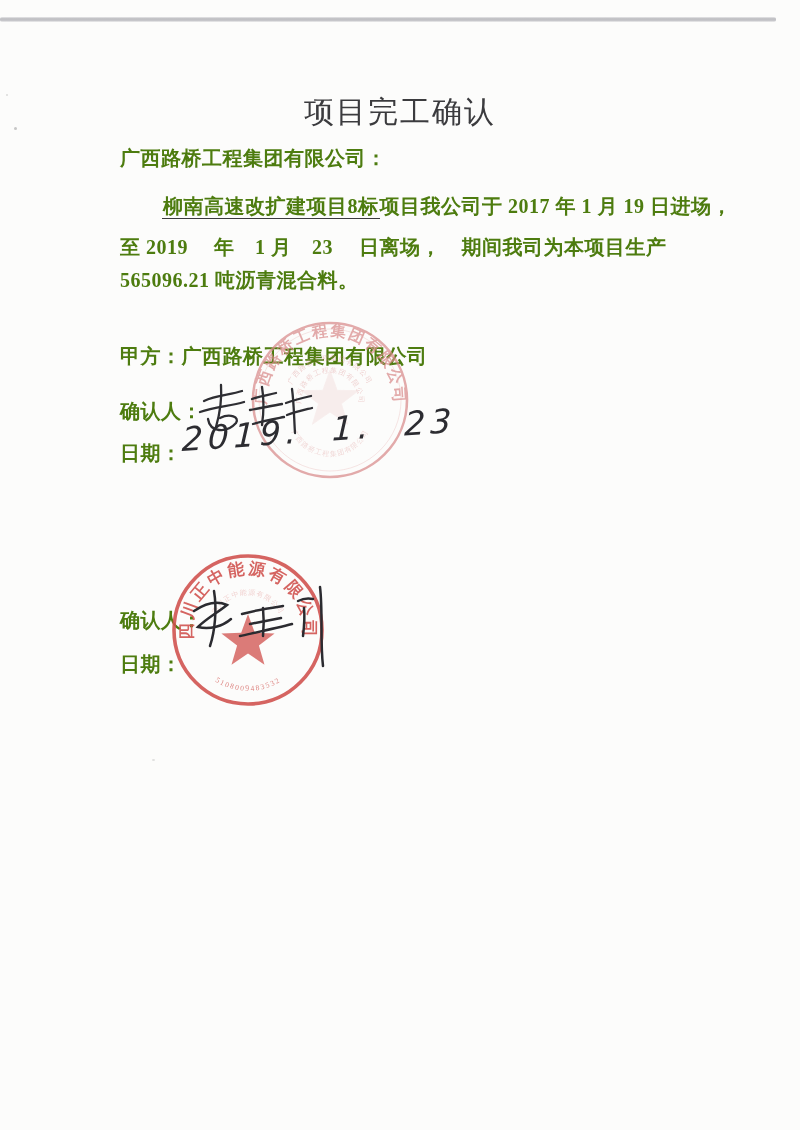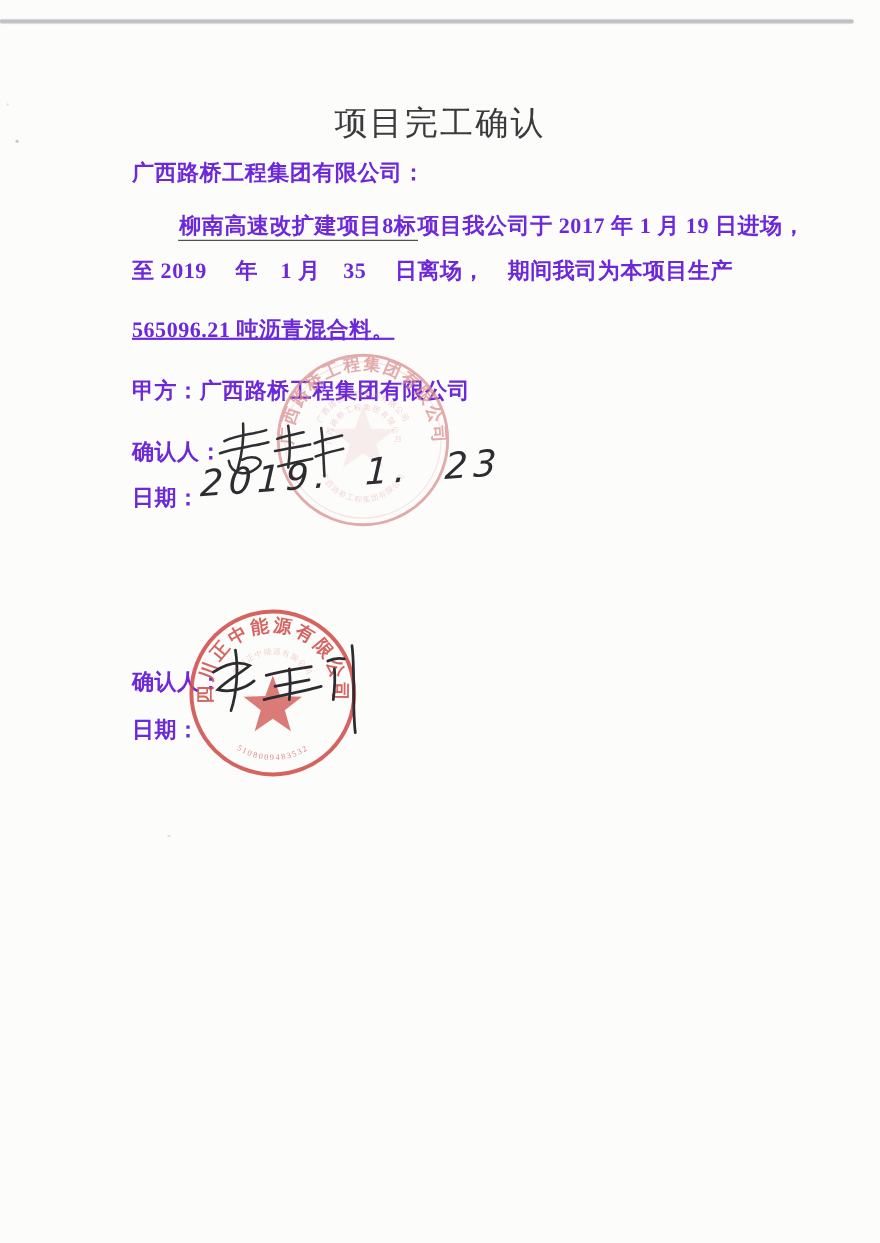--- a/index.html
+++ b/index.html
@@ -19,27 +19,27 @@
   .sp1{left:14px;top:127px;width:3px;height:3px;}
   .sp2{left:152px;top:759px;width:3px;height:2px;opacity:.3;}
   .sp3{left:6px;top:94px;width:2px;height:2px;opacity:.35;}
 
   .title{
     position:absolute;left:0;top:92px;width:800px;margin:0;
     text-align:center;font-size:30px;font-weight:500;color:#3b3b3e;
     letter-spacing:2px;white-space:pre;
   }
   .txt{
-    position:absolute;color:#6d28d9;font-size:20px;font-weight:600;
+    position:absolute;color:#4d7c0f;font-size:20px;font-weight:600;
     letter-spacing:.5px;white-space:pre;line-height:24px;
   }
   .addressee{left:120px;top:146px;}
   .pline1{left:162px;top:194px;}
   .pline2{left:120px;top:235px;}
-  .pline3{left:120px;top:288px;text-decoration:underline;}
+  .pline3{left:120px;top:268px;}
   .u{border-bottom:1.6px solid #3a3a3d;padding:0 1px 1px 1px;}
 
   .pa-line{left:120px;top:344px;}
   .pa-confirm{left:120px;top:399px;}
   .pa-date{left:120px;top:441px;}
   .pb-line{left:124px;top:564px;}
   .pb-confirm{left:120px;top:608px;}
   .pb-date{left:120px;top:652px;}
 
   .stamp{position:absolute;pointer-events:none;}
@@ -68,21 +68,21 @@
   <div class="scanline"></div>
   <div class="speck sp1"></div>
   <div class="speck sp2"></div>
   <div class="speck sp3"></div>
 
   <h1 class="title">项目完工确认</h1>
 
   <div class="txt addressee">广西路桥工程集团有限公司：</div>
 
   <div class="txt pline1"><span class="u">柳南高速改扩建项目8标</span><span>项目我公司于 2017 年 1 月 19 日进场，</span></div>
-  <div class="txt pline2">至 2019　 年　1 月　35　 日离场，　期间我司为本项目生产</div>
+  <div class="txt pline2">至 2019　 年　1 月　23　 日离场，　期间我司为本项目生产</div>
   <div class="txt pline3">565096.21 吨沥青混合料。</div>
 
   <div class="txt pa-line">甲方：广西路桥工程集团有限公司</div>
   <div class="txt pa-confirm">确认人：</div>
   <div class="txt pa-date">日期：</div>
 
   <svg class="stamp stamp-a" viewBox="0 0 170 170" color="#d98b8b">
     <defs>
       <path id="ringA" d="M 24.9,106.9 A 64 64 0 1 1 145.1,106.9"></path>
       <path id="texA1" d="M 45,100 A 42 42 0 1 1 125,100"></path>

